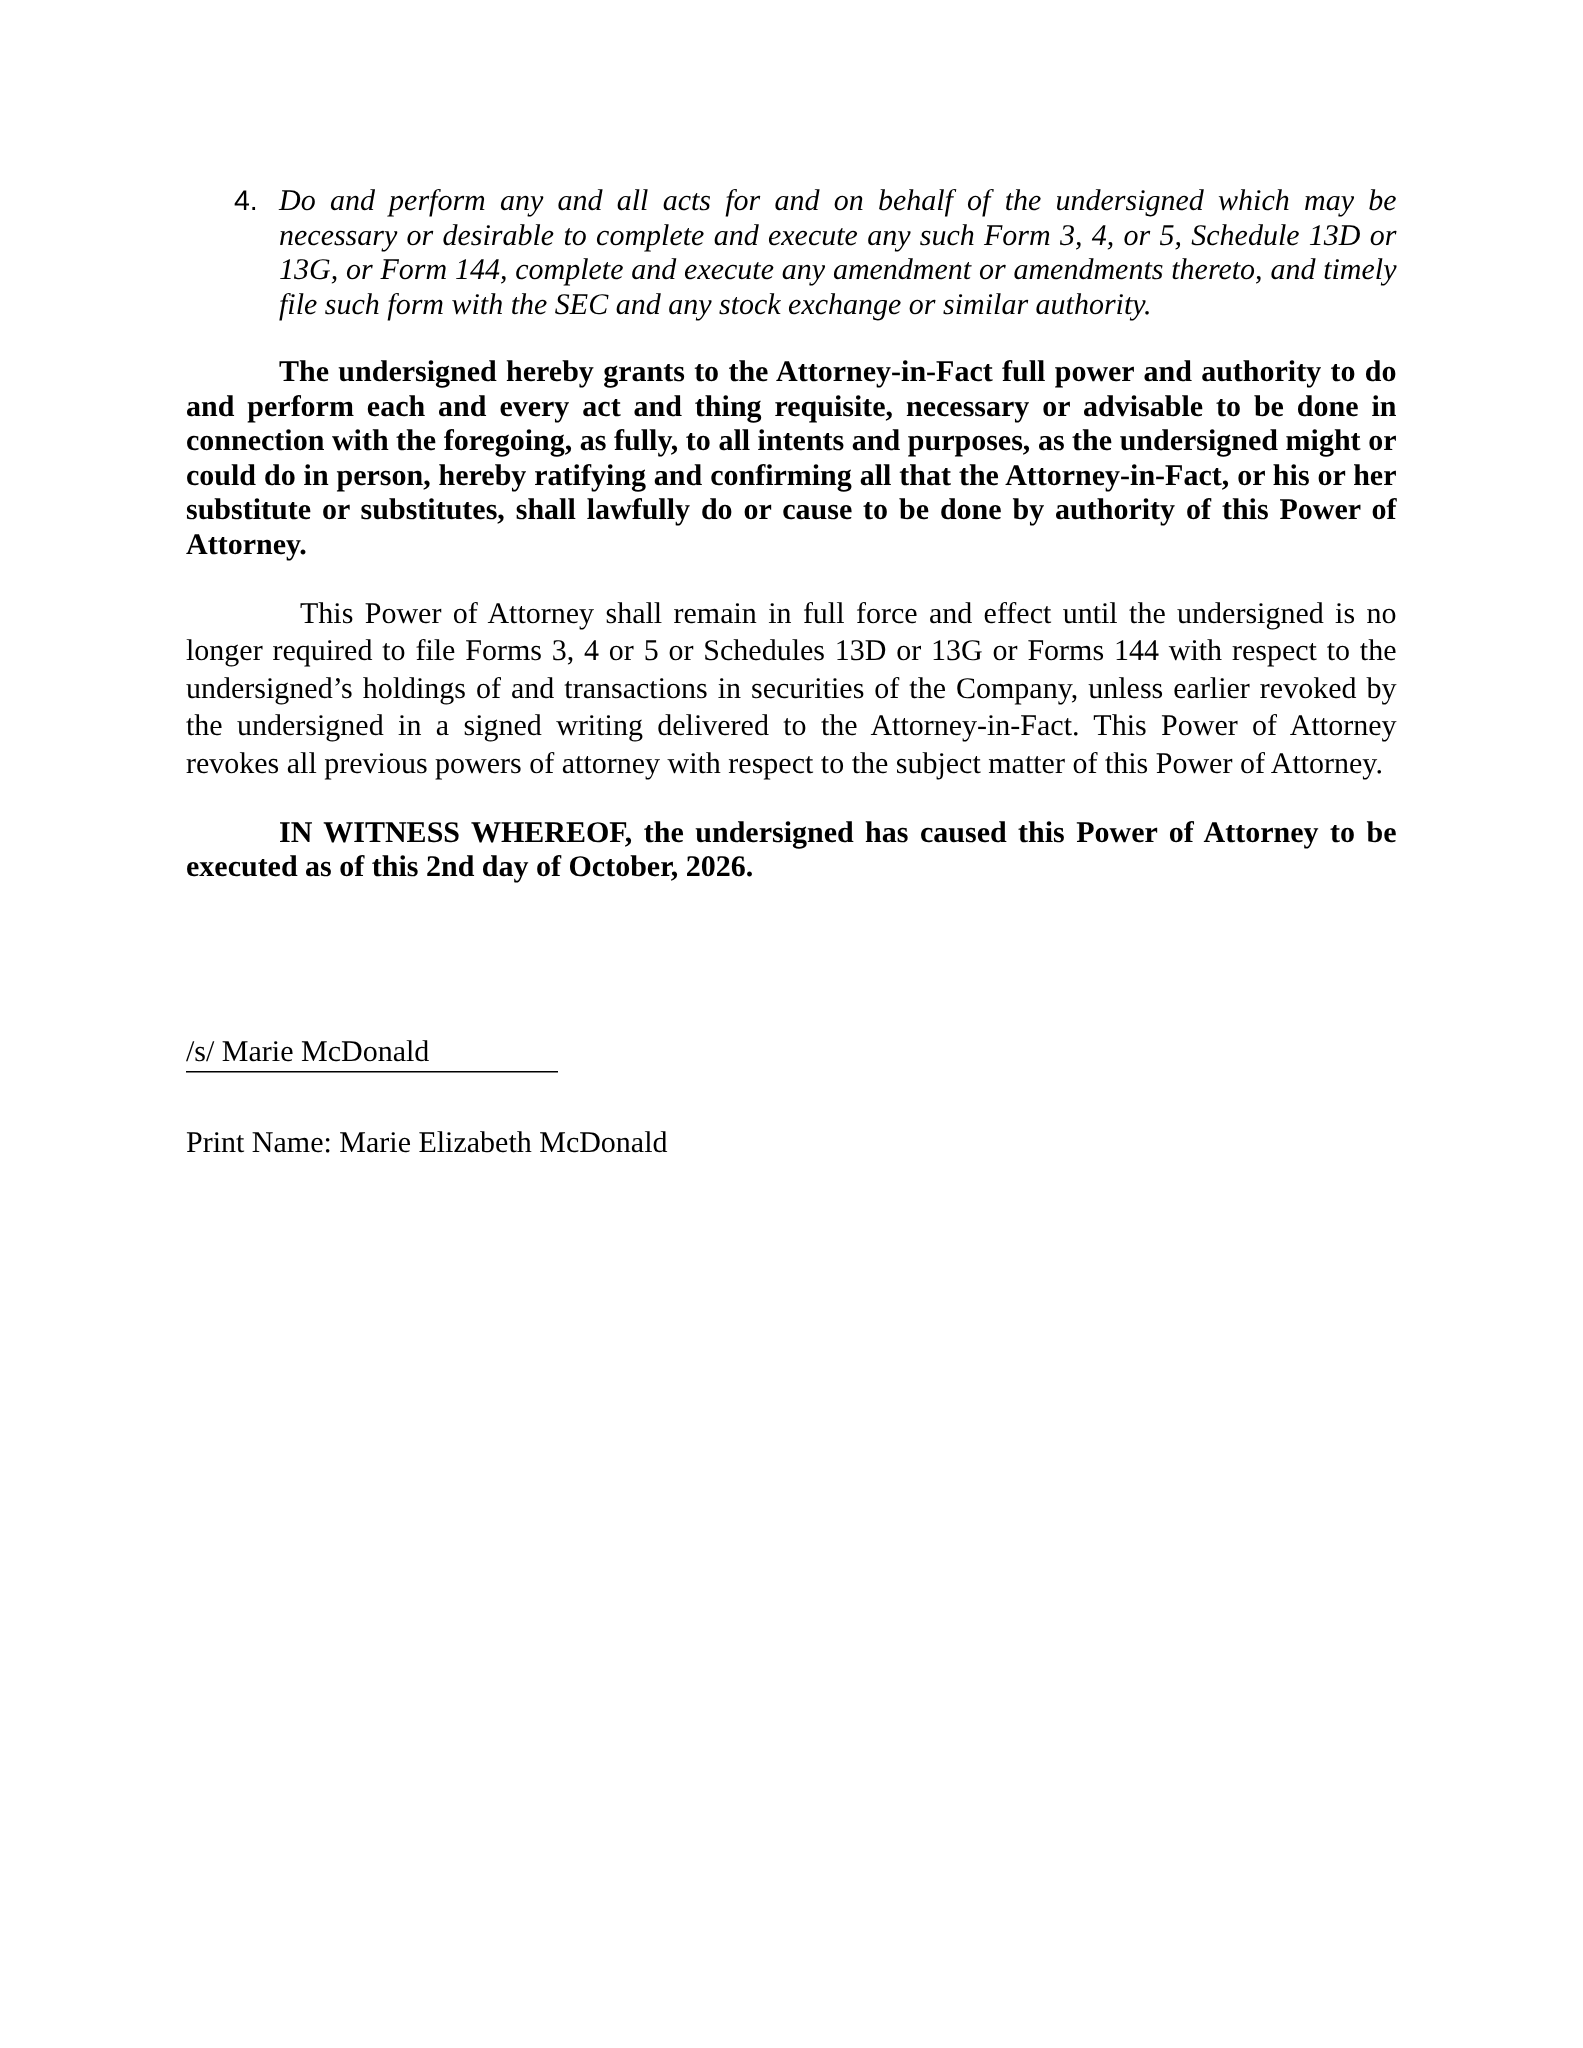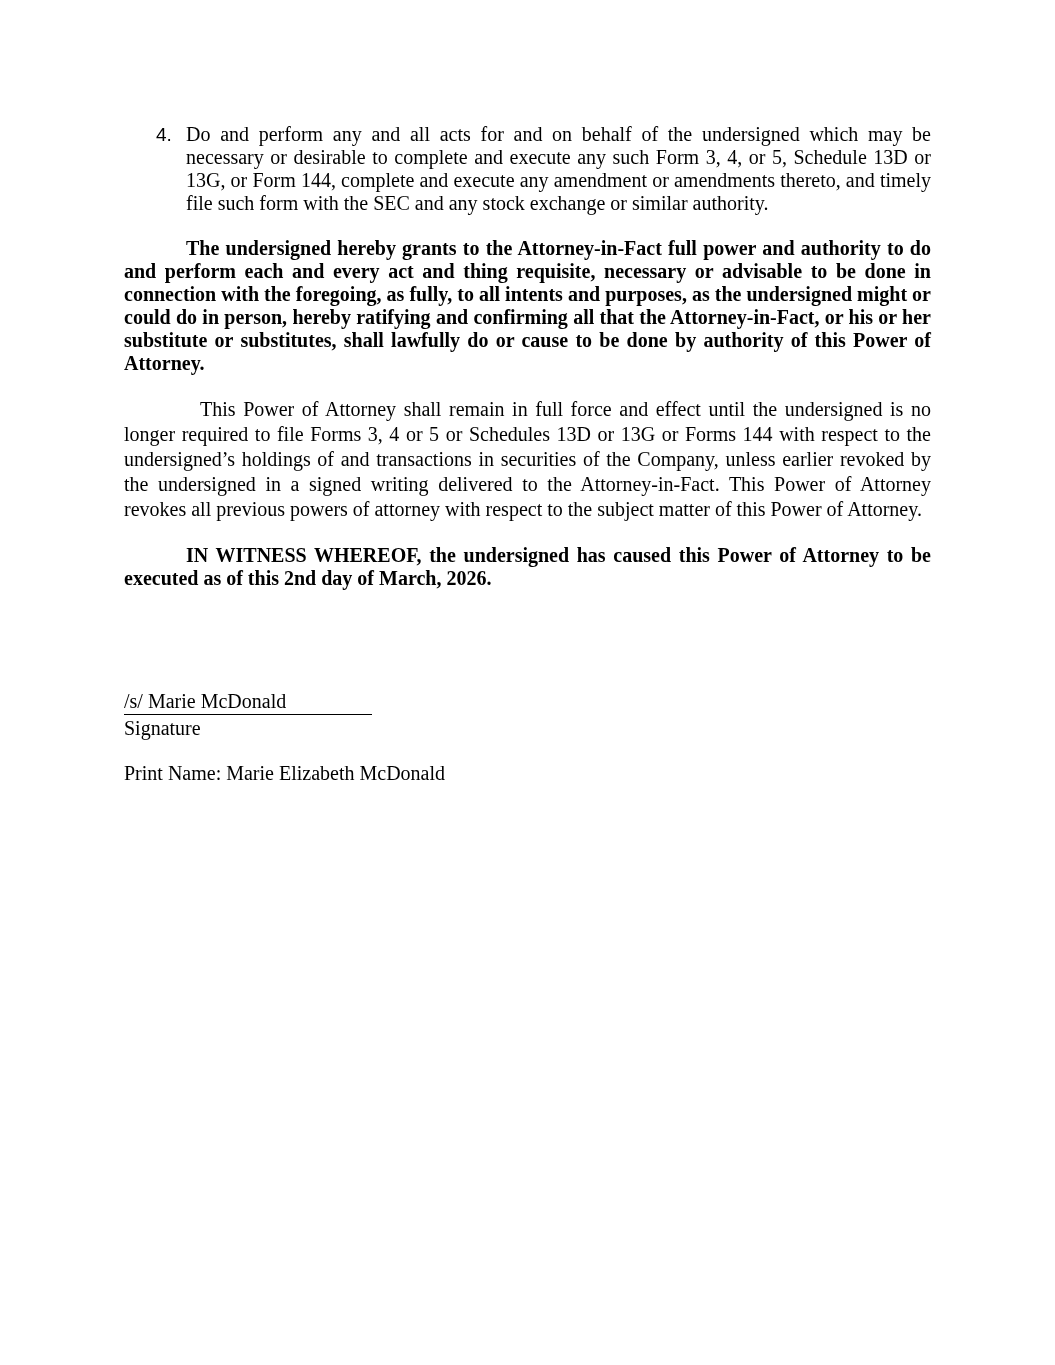--- a/index.html
+++ b/index.html
@@ -25,20 +25,21 @@
     margin-left: 32px;
   }
   .list-number {
     flex: 0 0 30px;
     font-family: "Liberation Sans", "DejaVu Sans", sans-serif;
     font-size: 19px;
   }
   .list-text {
     flex: 1 1 auto;
     text-align: justify;
+    font-style: italic;
   }
   .para {
     text-align: justify;
     margin: 22px 0 0 0;
   }
   .para.indent {
     text-indent: 62px;
     font-weight: bold;
   }
   .para.wide-spacing {
@@ -52,40 +53,39 @@
     display: inline-block;
     min-width: 248px;
     border-bottom: 1px solid #000000;
     padding-bottom: 1px;
     margin-top: 36px;
   }
   .signature-label {
     margin-top: 2px;
   }
   .print-name {
-    margin-top: 22px;
+    margin-top: 36px;
   }
 </style>
 </head>
 <body>
 
 <div class="page">
 
   <div class="list-item">
     <span class="list-number">4.</span>
     <div class="list-text">Do and perform any and all acts for and on behalf of the undersigned which may be necessary or desirable to complete and execute any such Form 3, 4, or 5, Schedule 13D or 13G, or Form 144, complete and execute any amendment or amendments thereto, and timely file such form with the SEC and any stock exchange or similar authority.</div>
   </div>
 
   <p class="para indent">The undersigned hereby grants to the Attorney-in-Fact full power and authority to do and perform each and every act and thing requisite, necessary or advisable to be done in connection with the foregoing, as fully, to all intents and purposes, as the undersigned might or could do in person, hereby ratifying and confirming all that the Attorney-in-Fact, or his or her substitute or substitutes, shall lawfully do or cause to be done by authority of this Power of Attorney.</p>
 
   <p class="para wide-spacing">This Power of Attorney shall remain in full force and effect until the undersigned is no longer required to file Forms 3, 4 or 5 or Schedules 13D or 13G or Forms 144 with respect to the undersigned’s holdings of and transactions in securities of the Company, unless earlier revoked by the undersigned in a signed writing delivered to the Attorney-in-Fact. This Power of Attorney revokes all previous powers of attorney with respect to the subject matter of this Power of Attorney.</p>
 
-  <p class="para indent">IN WITNESS WHEREOF, the undersigned has caused this Power of Attorney to be executed as of this 2nd day of March, 2026.</p>
+  <p class="para indent">IN WITNESS WHEREOF, the undersigned has caused this Power of Attorney to be executed as of this 2nd day of October, 2026.</p>
 
   <div class="signature-block">
     <div>
       <span class="signature-line">/s/ Marie McDonald</span>
     </div>
-    <div class="signature-label">Signature</div>
     <div class="print-name">Print Name: Marie Elizabeth McDonald</div>
   </div>
 
 </div>
 
 </body></html>

